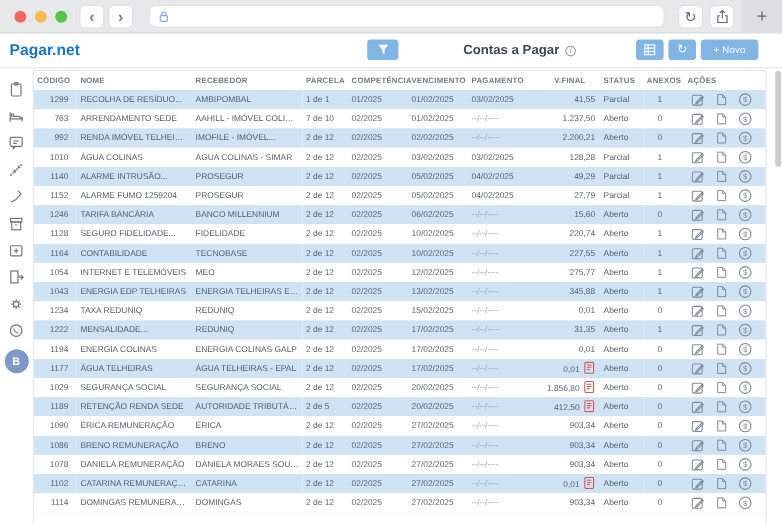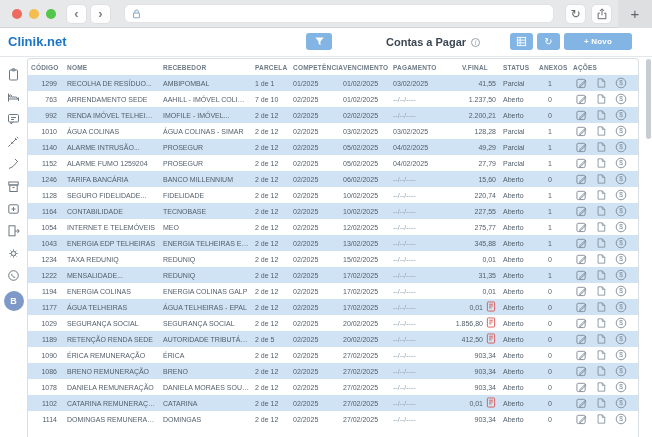--- a/index.html
+++ b/index.html
@@ -31,21 +31,21 @@
   .page-title { position:absolute; left:386px; top:8px; font-size:11px; font-weight:bold; color:#3d4752;
     display:flex; align-items:center; gap:5px; }
   .info-badge { width:9px; height:9px; border:1px solid #98a2ac; border-radius:50%; color:#98a2ac;
     font-size:7px; font-weight:normal; display:inline-flex; align-items:center; justify-content:center;
     font-style:italic; }
   .hdr-actions { position:absolute; right:20px; top:5px; display:flex; gap:4px; }
   .blue-btn { height:17px; background:#82b4e4; border-radius:3px; display:flex; align-items:center;
     justify-content:center; color:#fff; }
   .b-export,.b-refresh { width:23px; }
   .b-refresh { font-size:10px; }
-  .b-new { width:68px; font-size:8px; font-weight:bold; letter-spacing:.2px; }
+  .b-new { width:48px; font-size:8px; font-weight:normal; letter-spacing:.2px; }
 
   
   .main { display:flex; height:380px; position:relative; }
   .sidebar { width:27px; padding-top:6px; display:flex; flex-direction:column; align-items:center; }
   .s-icon { height:22.4px; display:flex; align-items:center; justify-content:center; color:#6e7780; }
   .s-icon svg { stroke:#6e7780; fill:none; stroke-width:1; }
   .avatar { width:20px; height:20px; border-radius:50%; background:#7e99c7; color:#fff; font-size:9px;
     font-weight:bold; display:flex; align-items:center; justify-content:center; margin-top:4px; }
 
   .card { width:612px; margin-top:1px; border:1px solid #d9dee3; border-bottom:none;
@@ -115,21 +115,21 @@
           </g>
         </svg>
     </span>
   </div>
   <div class="newtab-zone">
       <span>+</span>
     </div>
 </div>
 
 <div class="appbar">
-  <span class="brand">Clinik.net</span>
+  <span class="brand">Pagar.net</span>
   <div class="filter-btn">
     <span style="display:inline-flex;">
       <svg width="11" height="11" viewBox="0 0 12 12">
           <path d="M1.5 1.5h9L7 6v4L5 8.5V6z" fill="#fff"></path>
         </svg>
     </span>
   </div>
   <div class="page-title">
     <span>Contas a Pagar</span>
     <span class="info-badge">i</span>

